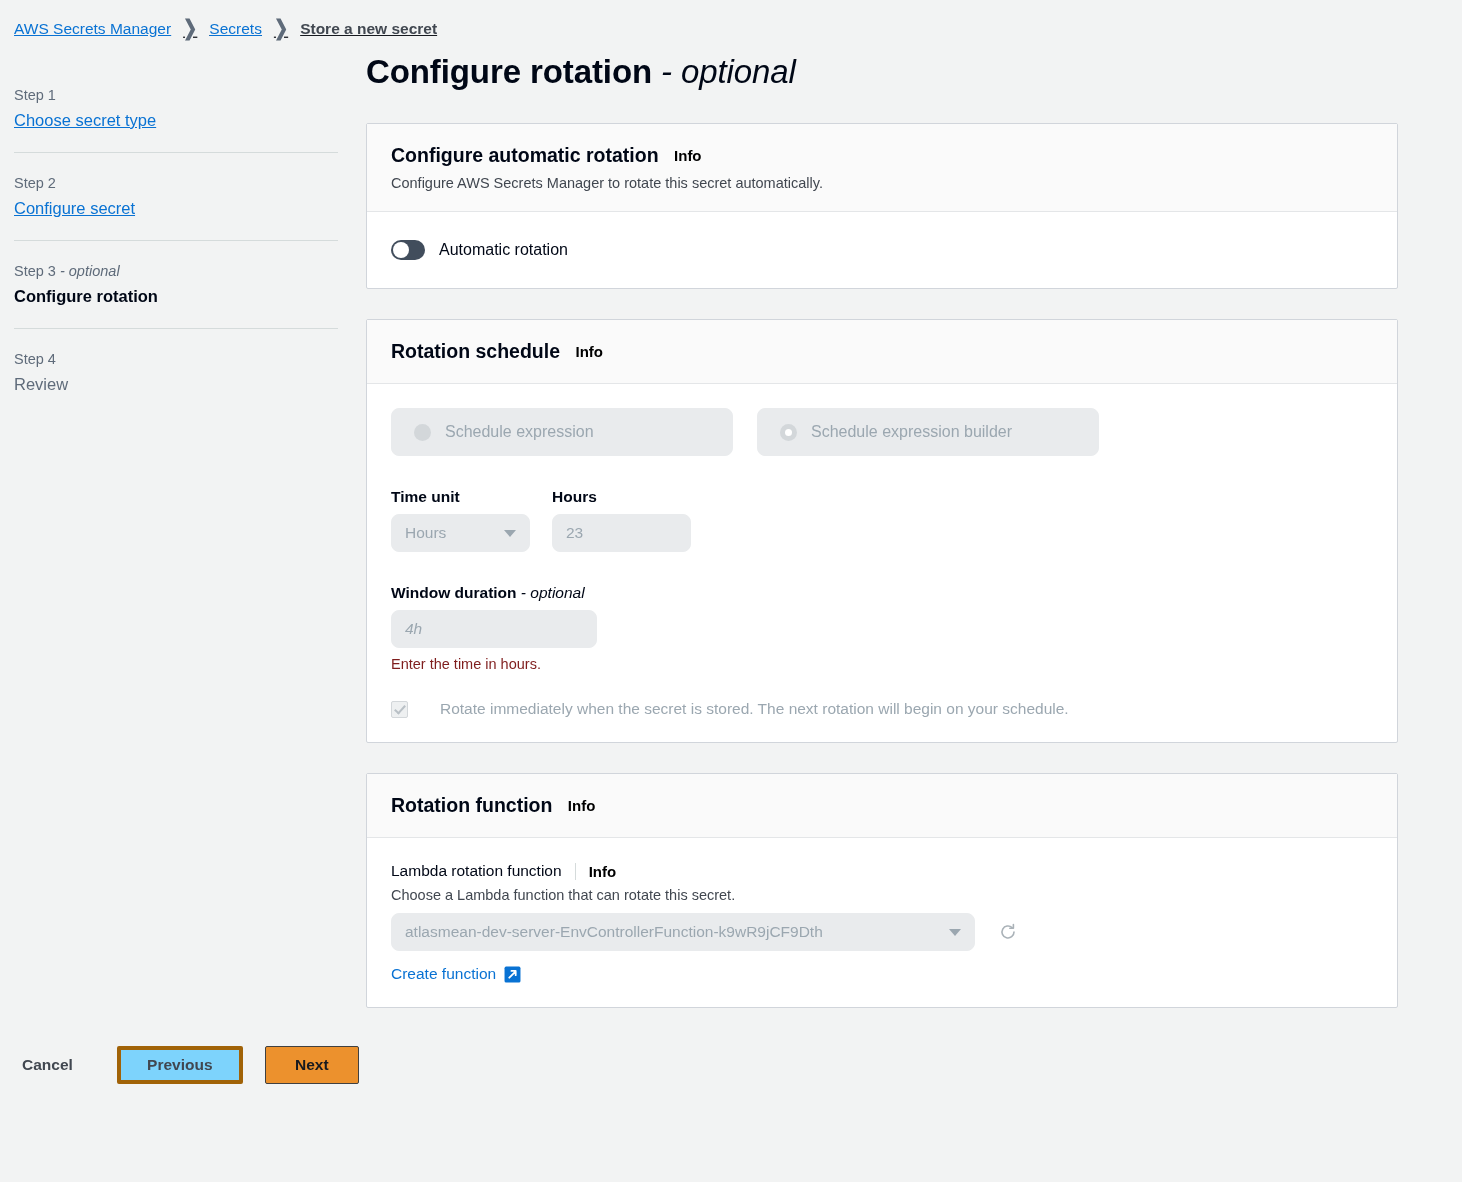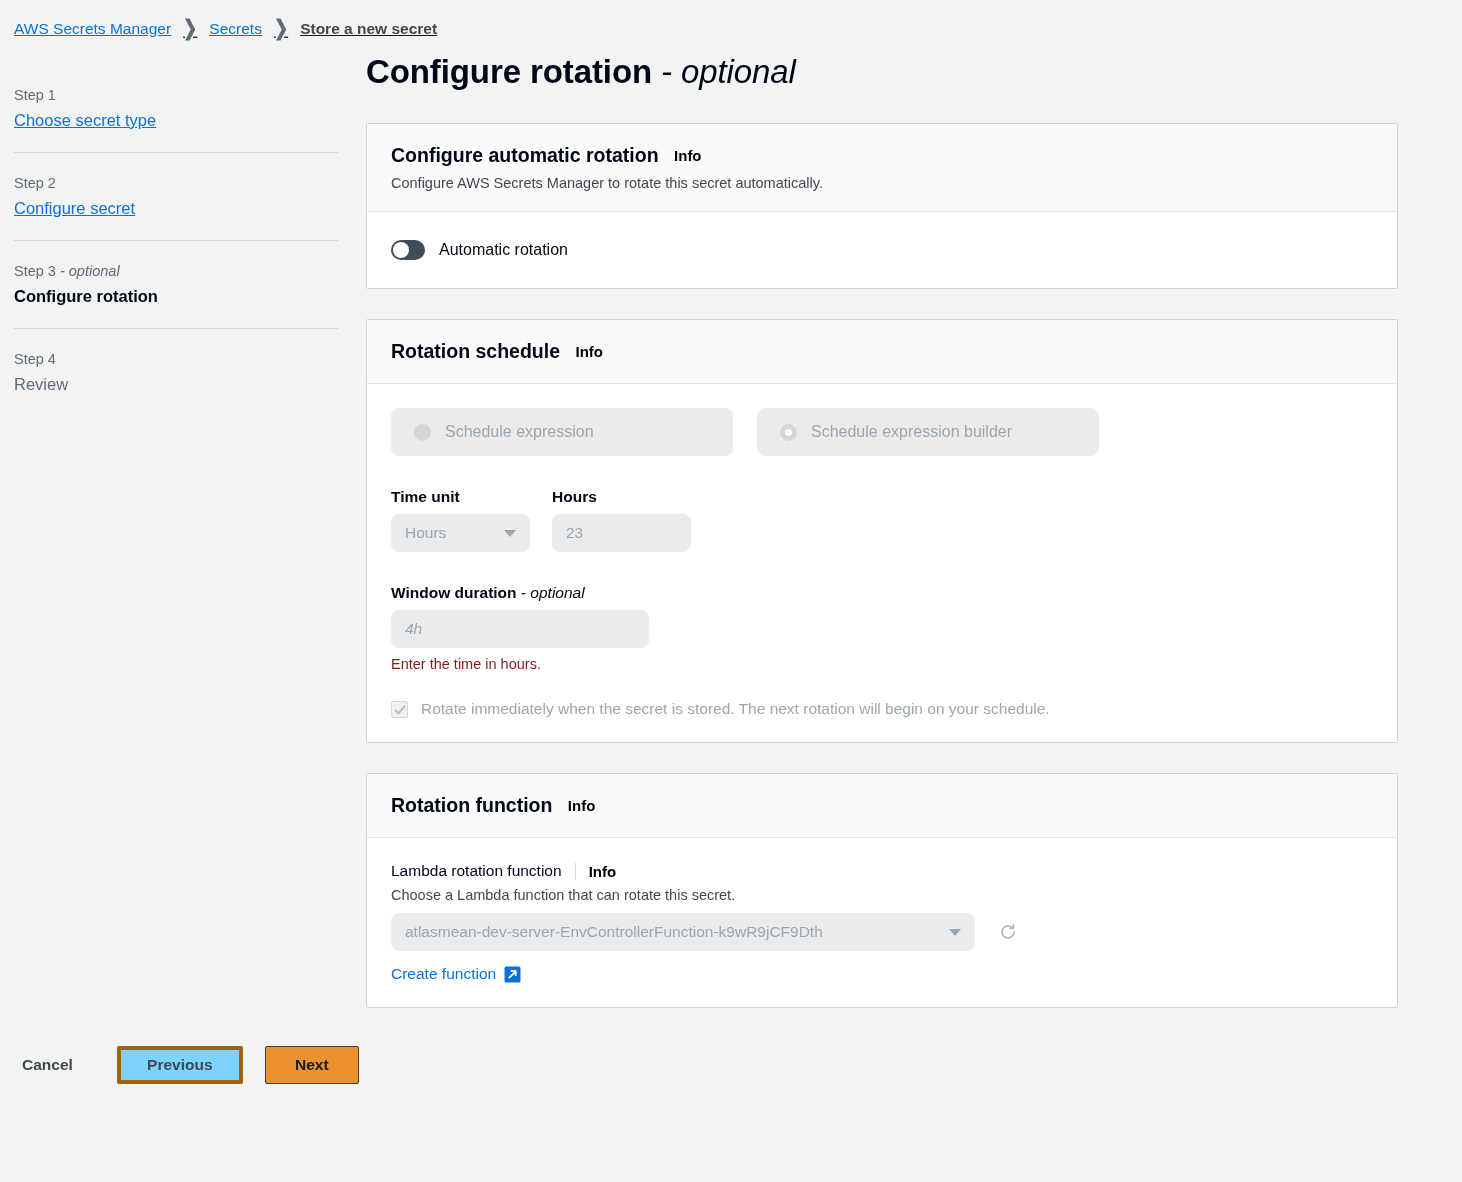--- a/index.html
+++ b/index.html
@@ -198,36 +198,36 @@
     border: 1px solid #e9ebed;
     border-radius: 8px;
     display: flex;
     align-items: center;
     padding: 0 13px;
     font-size: 15.5px;
     color: #9ba7b0;
   }
   .ctrl.select { width: 139px; justify-content: space-between; }
   .ctrl.hours { width: 139px; }
-  .ctrl.window { width: 258px; font-style: italic; }
+  .ctrl.window { width: 206px; font-style: italic; }
   .caret {
     width: 0; height: 0;
     border-left: 6px solid transparent;
     border-right: 6px solid transparent;
     border-top: 7px solid #9ba7b0;
     margin-left: 6px;
   }
   .help-text {
     font-size: 14.5px;
     color: #7f1d1d;
     margin-top: 8px;
   }
 
   
-  .check-row { display: flex; align-items: center; margin-top: 28px; }
+  .check-row { display: flex; align-items: center; margin-top: 28px; gap: 19px; }
   .checkbox {
     width: 17px; height: 17px;
     border: 1px solid #d3d7da;
     background: #eef0f1;
     border-radius: 2px;
     flex: 0 0 17px;
     position: relative;
   }
   .checkbox::after {
     content: "";

